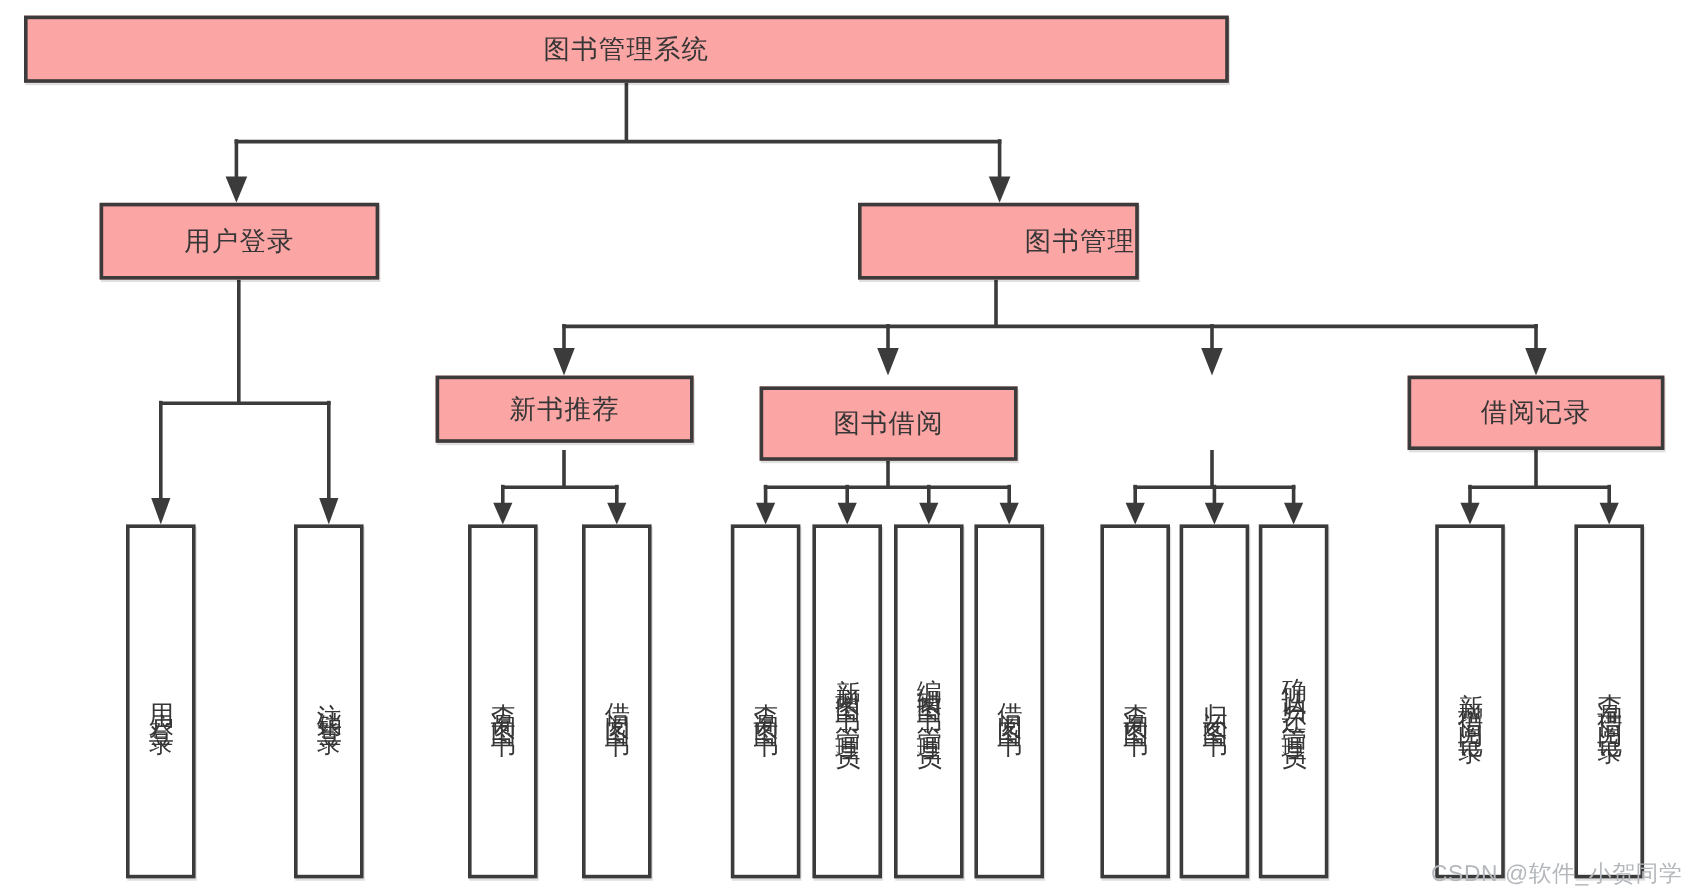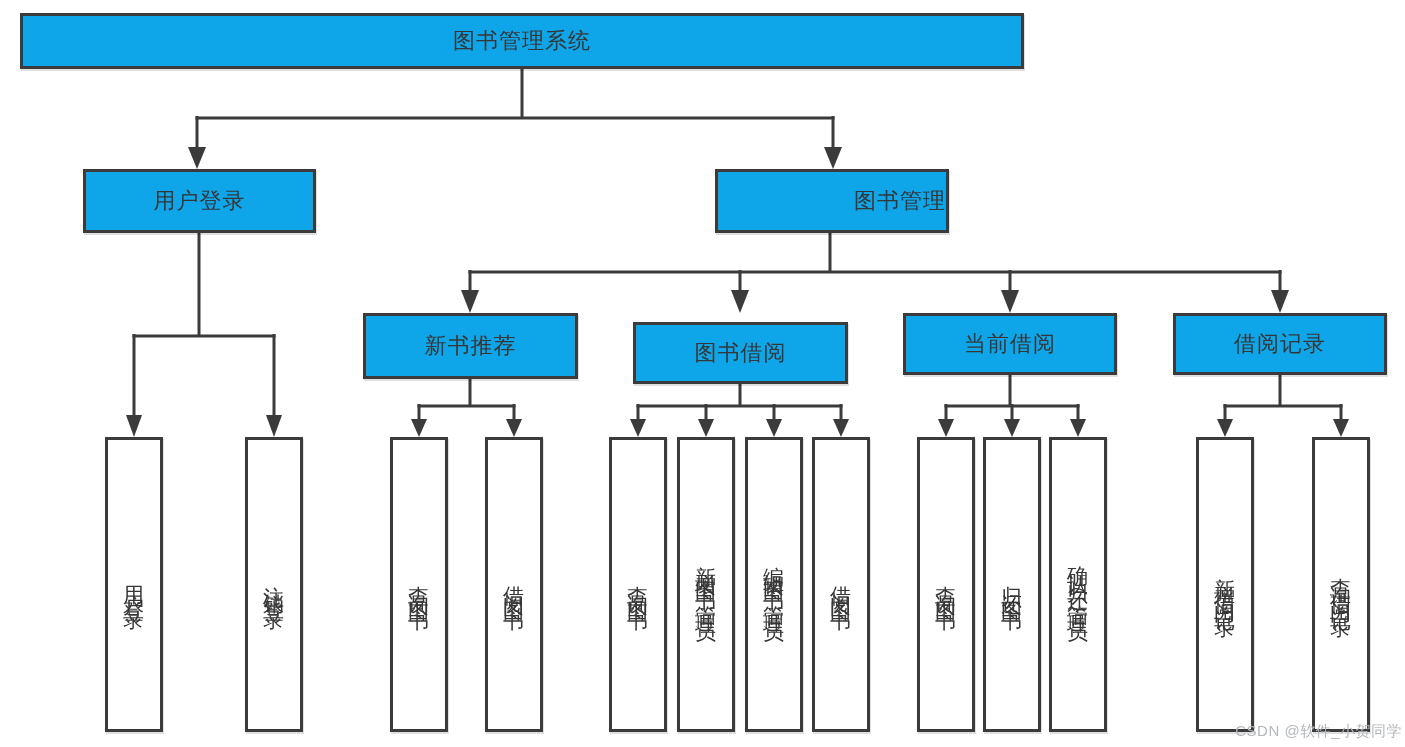--- a/index.html
+++ b/index.html
@@ -19,21 +19,21 @@
     position: absolute;
     left: 0;
     top: 0;
     width: 1405px;
     height: 747px;
   }
   .node {
     position: absolute;
     box-sizing: border-box;
     border: 3px solid #3b3b3b;
-    background: #0ea5e9;
+    background: #fca5a5;
     display: flex;
     align-items: center;
     justify-content: center;
     color: #363636;
     font-size: 22px;
     letter-spacing: 1px;
     box-shadow: 1px 2px 0 rgba(0,0,0,0.12);
   }
   .leaf {
     position: absolute;
@@ -54,21 +54,21 @@
     text-orientation: mixed;
     font-size: 21px;
     line-height: 1;
     letter-spacing: 8px;
     white-space: nowrap;
   }
   .watermark {
     position: absolute;
     right: 3px;
     bottom: 6px;
-    font-size: 15px;
+    font-size: 19px;
     color: #b4b8bc;
     letter-spacing: 0.5px;
     white-space: nowrap;
   }
   line { stroke: #3b3b3b; stroke-width: 3; }
   polygon { fill: #3b3b3b; }
 </style>
 </head>
 <body>
 
@@ -154,29 +154,26 @@
     <span>图书管理系统</span>
   </div>
 
   <div class="node" style="left:83px; top:169px; width:233px; height:64px;">
     <span>用户登录</span>
   </div>
   <div class="node" style="left:715px; top:169px; width:234px; height:64px;justify-content:flex-end;">
     <span>图书管理</span>
   </div>
 
-  <div class="node" style="left:363px; top:313px; width:215px; height:66px;">
+  <div class="node" style="left:363px; top:313px; width:215px; height:56px;">
     <span>新书推荐</span>
   </div>
   <div class="node" style="left:633px; top:322px; width:215px; height:62px;">
     <span>图书借阅</span>
   </div>
-  <div class="node" style="left:903px; top:313px; width:214px; height:62px;">
-    <span>当前借阅</span>
-  </div>
   <div class="node" style="left:1173px; top:313px; width:214px; height:62px;">
     <span>借阅记录</span>
   </div>
 
   <div class="leaf" style="left:105px;">
     <span class="vtext">用户登录</span>
   </div>
   <div class="leaf" style="left:245px;">
     <span class="vtext">注销登录</span>
   </div>

